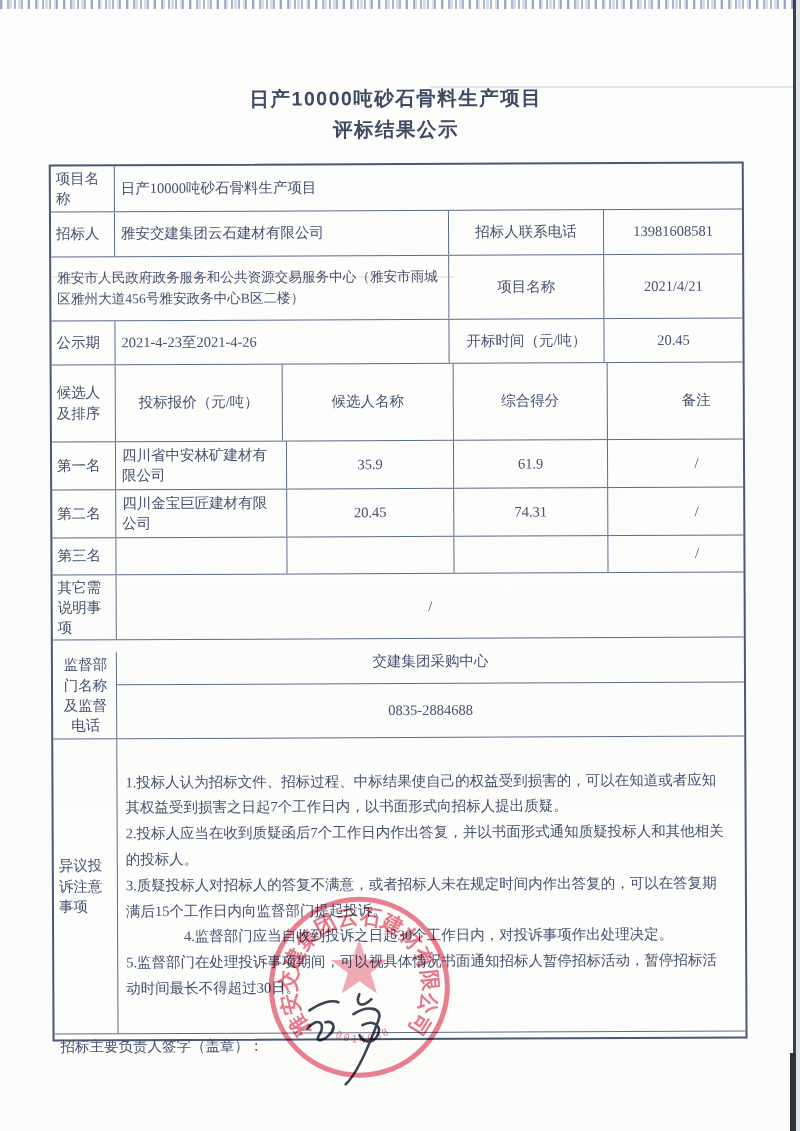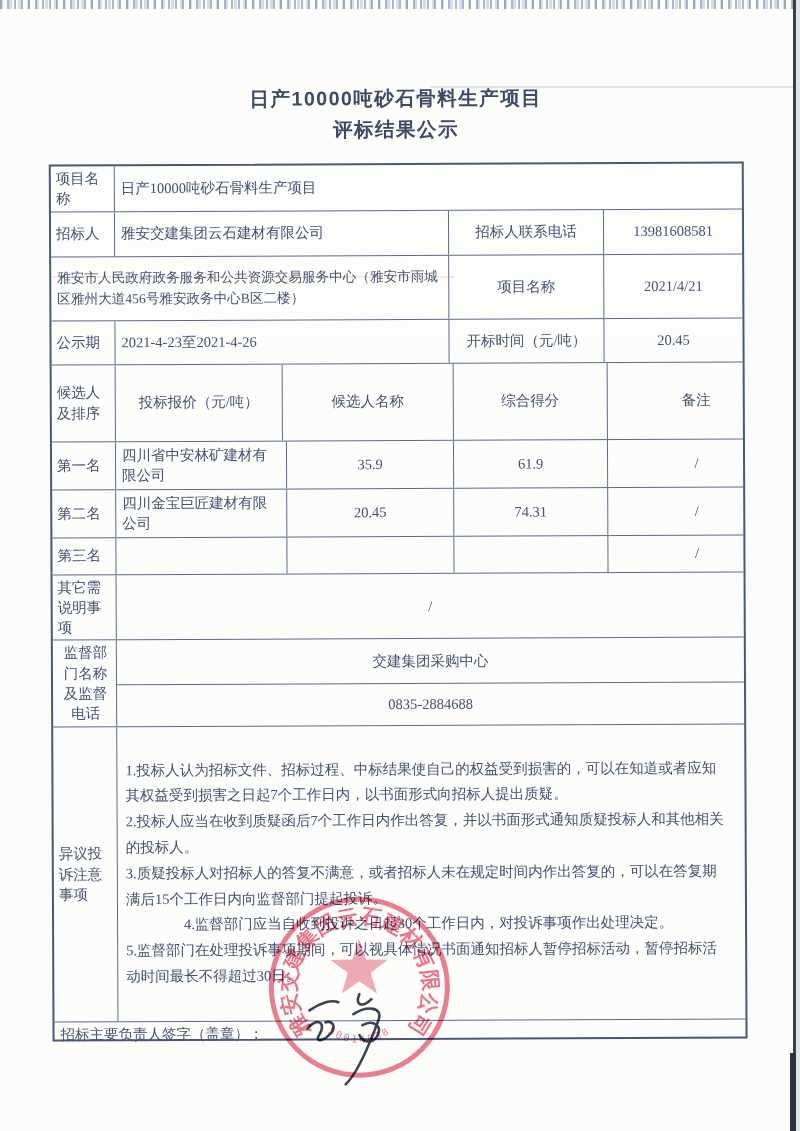--- a/index.html
+++ b/index.html
@@ -53,21 +53,21 @@
   .c5c{flex:1;padding-left:48px;}
   .addr{font-size:13.6px;line-height:1.55;padding-right:4px;}
   .r1{flex:0 0 44px;} .r2{flex:0 0 45px;} .r3{flex:0 0 64px;} .r4{flex:0 0 44px;}
   .r5{flex:0 0 77px;} .r6{flex:0 0 48px;} .r7{flex:0 0 48px;} .r8{flex:0 0 37px;}
   .r9{flex:0 0 45px;} .r10{flex:0 0 85px;} .r11{flex:0 0 295px;}
   .sup-val{flex:1;display:flex;flex-direction:column;padding:0;align-items:stretch;}
   .sup-top{flex:0 0 45px;display:flex;align-items:center;justify-content:center;border-bottom:1.6px solid #5d6c89;box-sizing:border-box;}
   .sup-bot{flex:1;display:flex;align-items:center;justify-content:center;}
   .obj-val{flex:1;display:flex;flex-direction:column;justify-content:center;padding:6px 14px 6px 8px;}
   .obj-val div{font-size:14.5px;line-height:1.78;}
-  .sup-lab{justify-content:center;text-align:center;}
+  .sup-lab{justify-content:center;text-align:center;margin-top:12px;}
   .sig-cell{flex:1;padding-left:6px;}
   
   .seal{position:absolute;left:242px;top:872px;width:230px;height:230px;opacity:.85;mix-blend-mode:multiply;pointer-events:none;}
   .signature{position:absolute;left:293px;top:986px;width:130px;height:104px;mix-blend-mode:multiply;pointer-events:none;}
 </style>
 </head>
 <body>
 
 <div class="page">
 

